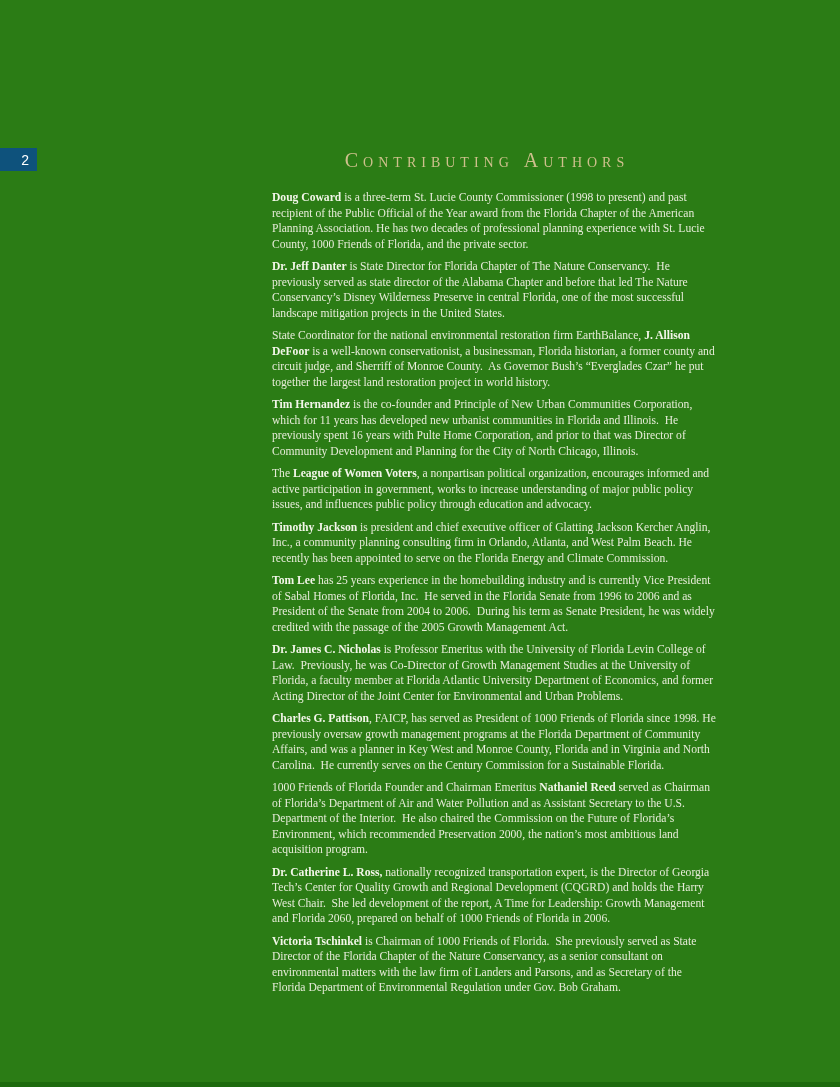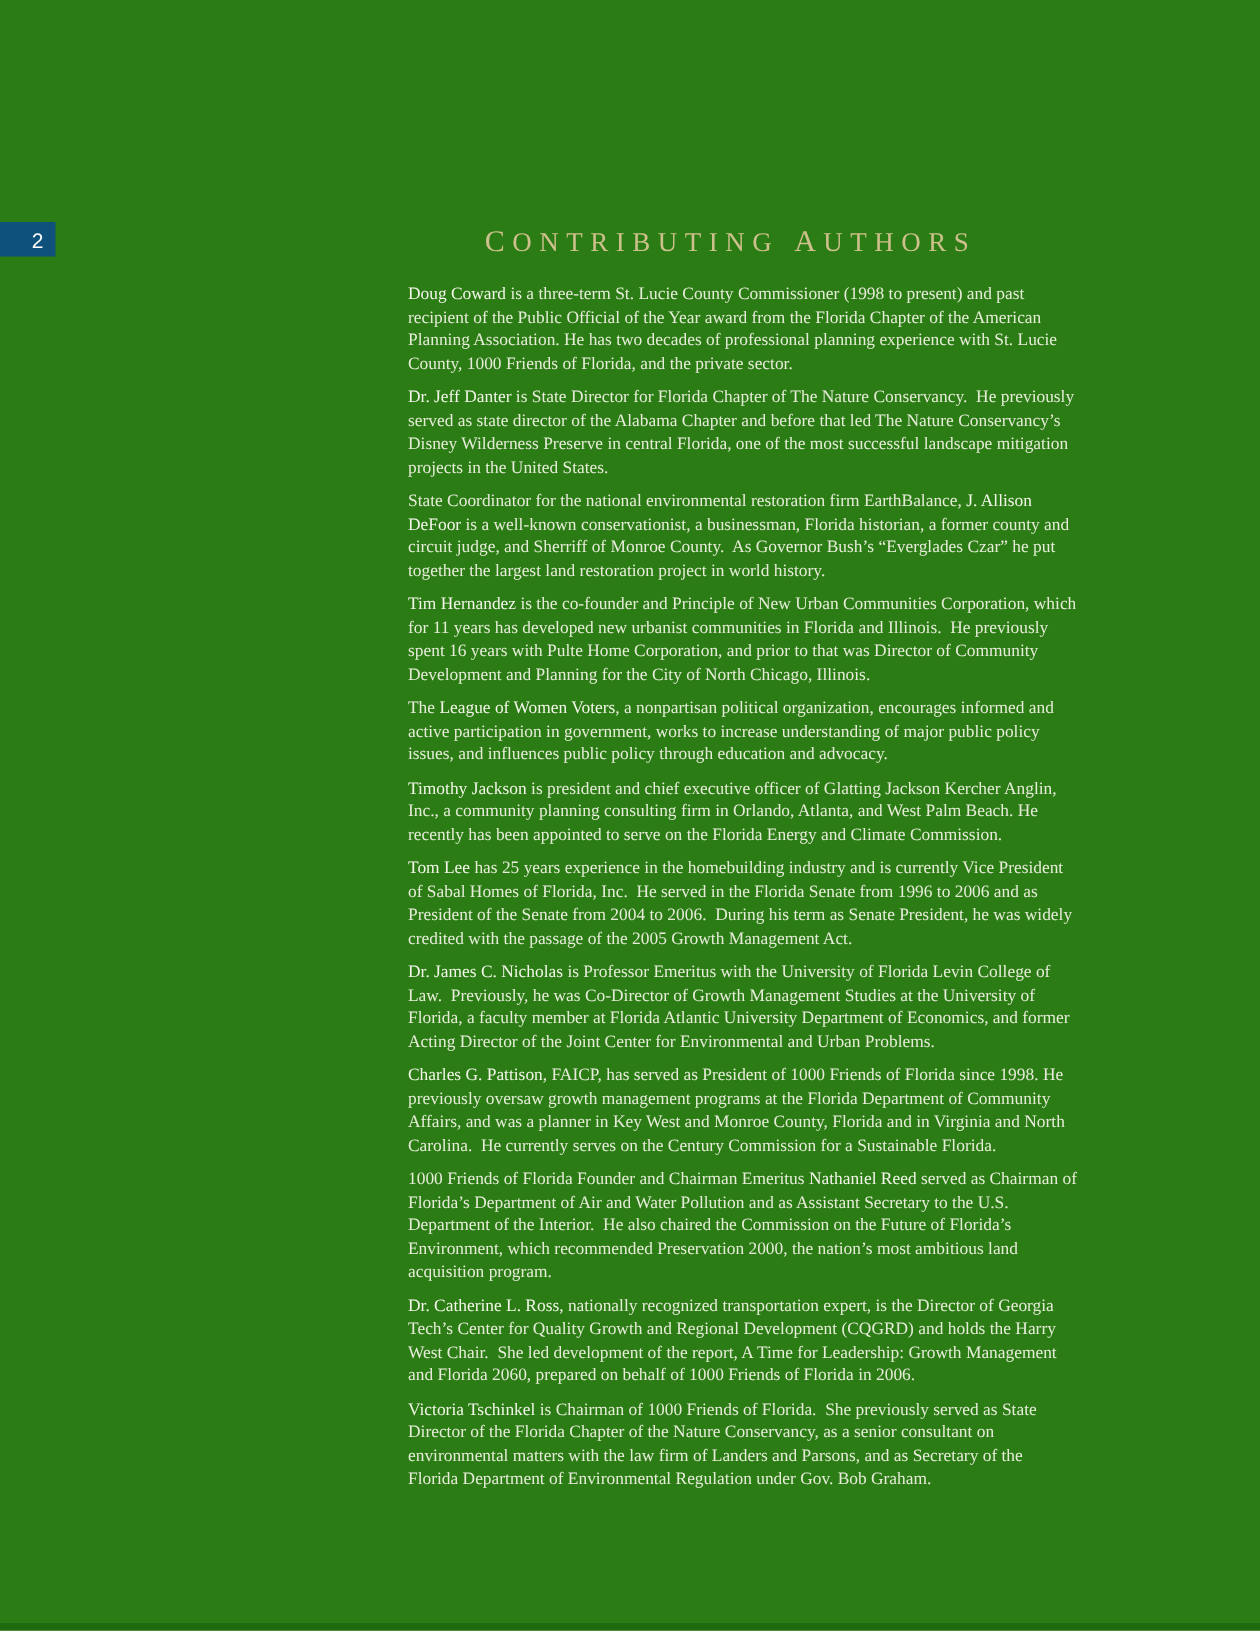--- a/index.html
+++ b/index.html
@@ -43,31 +43,31 @@
     text-align: center;
     color: #cec08c;
     font-weight: normal;
     letter-spacing: 5px;
     white-space: nowrap;
     line-height: 24px;
   }
   .title .word { margin-right: 10px; }
   .title .word:last-child { margin-right: 16px; }
   .title .lead { font-size: 20px; }
-  .title .rest { font-size: 18px; text-transform: uppercase; }
+  .title .rest { font-size: 14px; text-transform: uppercase; }
 
   .para {
     margin: 0 0 7px 0;
     color: #e7ecd9;
     font-size: 11.6px;
     line-height: 15.5px;
     text-align: left;
     white-space: pre-wrap;
   }
-  .seg-bold   { font-weight: normal; color: #f3f6e9; text-align: center; }
+  .seg-bold   { font-weight: bold; color: #f3f6e9; text-align: center; }
   .seg-italic { }
 
   .bottom-strip {
     position: absolute;
     left: 0;
     bottom: 0;
     width: 100%;
     height: 5px;
     background: #1e6a0e;
   }

